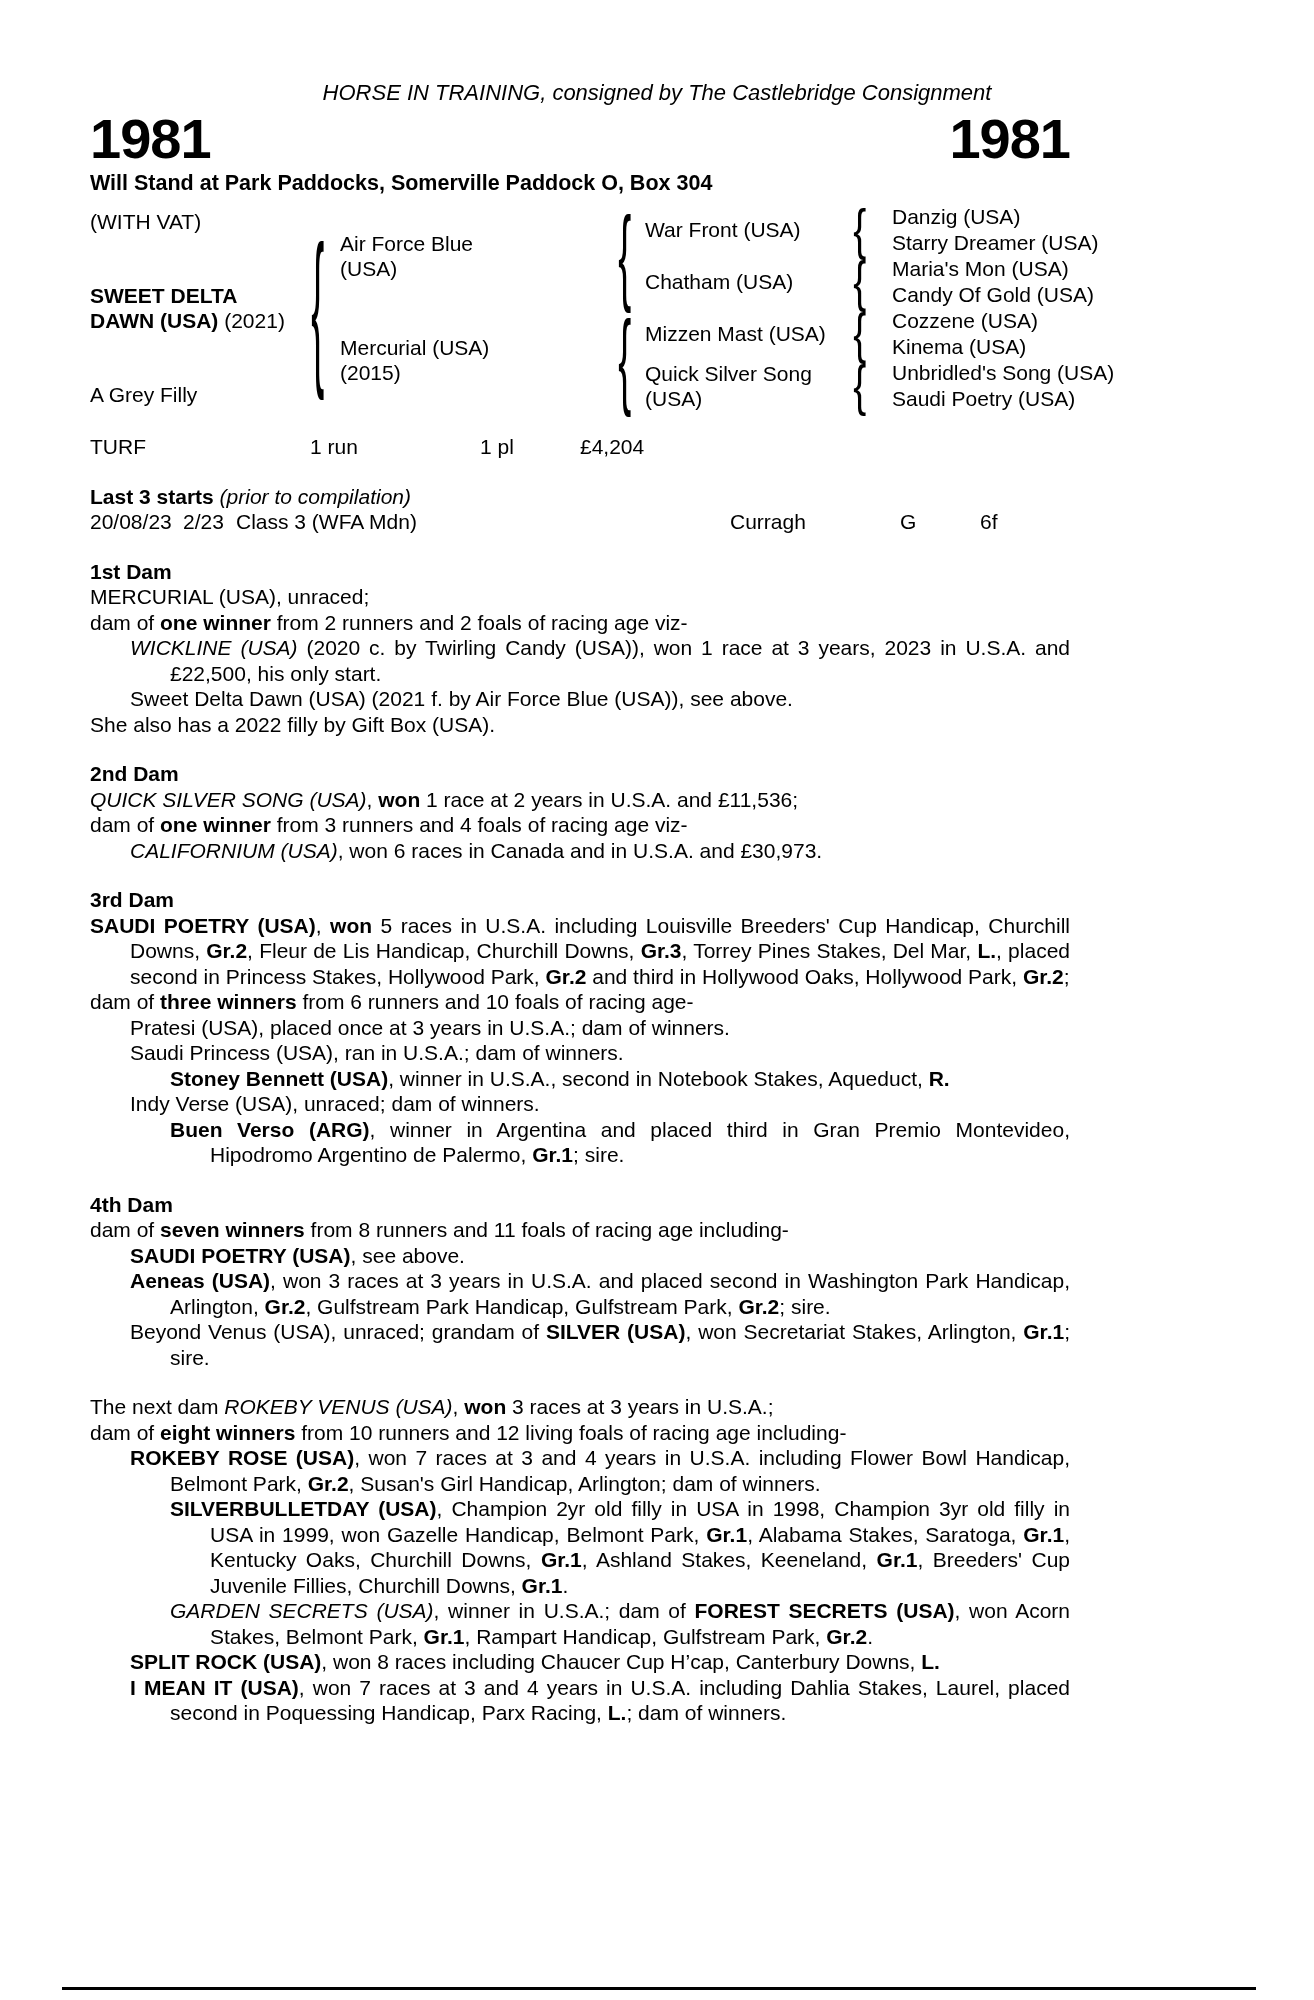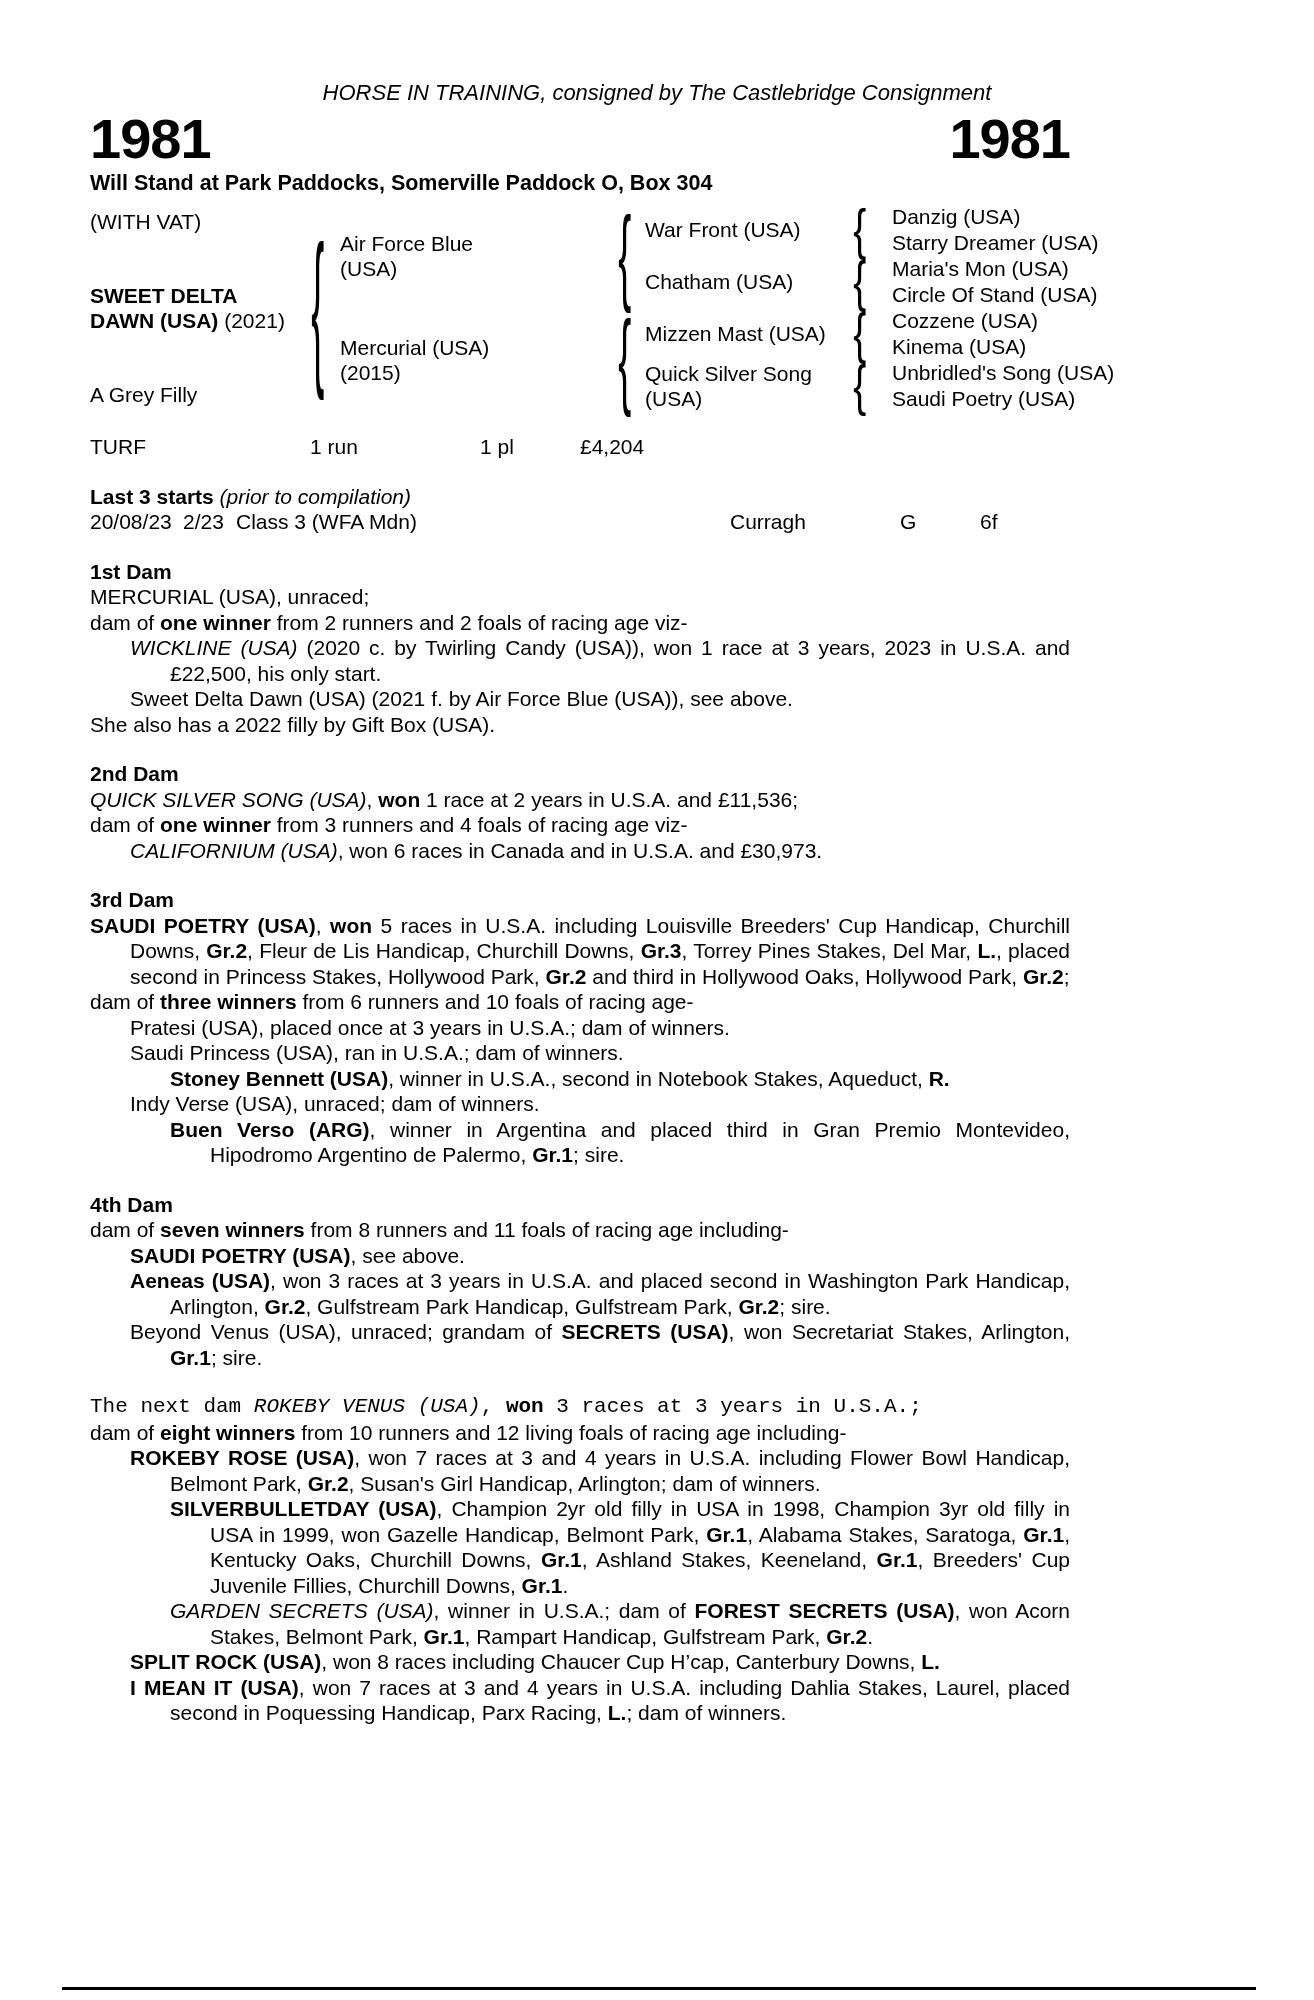--- a/index.html
+++ b/index.html
@@ -126,21 +126,21 @@
       <div class="brace brace-sm" style="grid-column:7;grid-row:5/7;">
           <span>{</span>
         </div>
       <div class="brace brace-sm" style="grid-column:7;grid-row:7/9;">
           <span>{</span>
         </div>
 
       <div class="ggp" style="grid-column:8;grid-row:1;">Danzig (USA)</div>
       <div class="ggp" style="grid-column:8;grid-row:2;">Starry Dreamer (USA)</div>
       <div class="ggp" style="grid-column:8;grid-row:3;">Maria's Mon (USA)</div>
-      <div class="ggp" style="grid-column:8;grid-row:4;">Circle Of Stand (USA)</div>
+      <div class="ggp" style="grid-column:8;grid-row:4;">Candy Of Gold (USA)</div>
       <div class="ggp" style="grid-column:8;grid-row:5;">Cozzene (USA)</div>
       <div class="ggp" style="grid-column:8;grid-row:6;">Kinema (USA)</div>
       <div class="ggp" style="grid-column:8;grid-row:7;">Unbridled's Song (USA)</div>
       <div class="ggp" style="grid-column:8;grid-row:8;">Saudi Poetry (USA)</div>
     </div>
 
 
     <div class="rr-grid">
       <span>TURF</span>
       <span actable="false">1 run</span>
@@ -178,22 +178,22 @@
         <div class="bt-p nj" style="padding-left: 0px; text-indent: 0px;"><span>dam of </span><span class="b">three winners</span><span> from 6 runners and 10 foals of racing age-</span></div>
         <div class="bt-p nj" style="padding-left: 80px; text-indent: -40px;"><span>Pratesi (USA), placed once at 3 years in U.S.A.; dam of winners.</span></div>
         <div class="bt-p nj" style="padding-left: 80px; text-indent: -40px;"><span>Saudi Princess (USA), ran in U.S.A.; dam of winners.</span></div>
         <div class="bt-p nj" style="padding-left: 120px; text-indent: -40px;"><span class="b">Stoney Bennett (USA)</span><span>, winner in U.S.A., second in Notebook Stakes, Aqueduct, </span><span class="b">R.</span></div>
         <div class="bt-p nj" style="padding-left: 80px; text-indent: -40px;"><span>Indy Verse (USA), unraced; dam of winners.</span></div>
         <div class="bt-p" style="padding-left: 120px; text-indent: -40px;"><span class="b">Buen Verso (ARG)</span><span>, winner in Argentina and placed third in Gran Premio Montevideo, Hipodromo Argentino de Palermo, </span><span class="b">Gr.1</span><span>; sire.</span></div>
         <div class="bt-h">4th Dam</div>
         <div class="bt-p nj" style="padding-left: 0px; text-indent: 0px;"><span>dam of </span><span class="b">seven winners</span><span> from 8 runners and 11 foals of racing age including-</span></div>
         <div class="bt-p nj" style="padding-left: 80px; text-indent: -40px;"><span class="b">SAUDI POETRY (USA)</span><span>, see above.</span></div>
         <div class="bt-p" style="padding-left: 80px; text-indent: -40px;"><span class="b">Aeneas (USA)</span><span>, won 3 races at 3 years in U.S.A. and placed second in Washington Park Handicap, Arlington, </span><span class="b">Gr.2</span><span>, Gulfstream Park Handicap, Gulfstream Park, </span><span class="b">Gr.2</span><span>; sire.</span></div>
-        <div class="bt-p" style="padding-left: 80px; text-indent: -40px;"><span>Beyond Venus (USA), unraced; grandam of </span><span class="b">SECRETS (USA)</span><span>, won Secretariat Stakes, Arlington, </span><span class="b">Gr.1</span><span>; sire.</span></div>
-        <div class="bt-p nj gap" style="padding-left: 0px; text-indent: 0px; font-family: Liberation Mono, monospace;"><span>The next dam </span><span class="i">ROKEBY VENUS (USA)</span><span>, </span><span class="b">won</span><span> 3 races at 3 years in U.S.A.;</span></div>
+        <div class="bt-p" style="padding-left: 80px; text-indent: -40px;"><span>Beyond Venus (USA), unraced; grandam of </span><span class="b">SILVER (USA)</span><span>, won Secretariat Stakes, Arlington, </span><span class="b">Gr.1</span><span>; sire.</span></div>
+        <div class="bt-p nj gap" style="padding-left: 0px; text-indent: 0px;"><span>The next dam </span><span class="i">ROKEBY VENUS (USA)</span><span>, </span><span class="b">won</span><span> 3 races at 3 years in U.S.A.;</span></div>
         <div class="bt-p nj" style="padding-left: 0px; text-indent: 0px;"><span>dam of </span><span class="b">eight winners</span><span> from 10 runners and 12 living foals of racing age including-</span></div>
         <div class="bt-p" style="padding-left: 80px; text-indent: -40px;"><span class="b">ROKEBY ROSE (USA)</span><span>, won 7 races at 3 and 4 years in U.S.A. including Flower Bowl Handicap, Belmont Park, </span><span class="b">Gr.2</span><span>, Susan's Girl Handicap, Arlington; dam of winners.</span></div>
         <div class="bt-p" style="padding-left: 120px; text-indent: -40px;"><span class="b">SILVERBULLETDAY (USA)</span><span>, Champion 2yr old filly in USA in 1998, Champion 3yr old filly in USA in 1999, won Gazelle Handicap, Belmont Park, </span><span class="b">Gr.1</span><span>, Alabama Stakes, Saratoga, </span><span class="b">Gr.1</span><span>, Kentucky Oaks, Churchill Downs, </span><span class="b">Gr.1</span><span>, Ashland Stakes, Keeneland, </span><span class="b">Gr.1</span><span>, Breeders' Cup Juvenile Fillies, Churchill Downs, </span><span class="b">Gr.1</span><span>.</span></div>
         <div class="bt-p" style="padding-left: 120px; text-indent: -40px;"><span class="i">GARDEN SECRETS (USA)</span><span>, winner in U.S.A.; dam of </span><span class="b">FOREST SECRETS (USA)</span><span>, won Acorn Stakes, Belmont Park, </span><span class="b">Gr.1</span><span>, Rampart Handicap, Gulfstream Park, </span><span class="b">Gr.2</span><span>.</span></div>
         <div class="bt-p nj" style="padding-left: 80px; text-indent: -40px;"><span class="b">SPLIT ROCK (USA)</span><span>, won 8 races including Chaucer Cup H’cap, Canterbury Downs, </span><span class="b">L.</span></div>
         <div class="bt-p" style="padding-left: 80px; text-indent: -40px;"><span class="b">I MEAN IT (USA)</span><span>, won 7 races at 3 and 4 years in U.S.A. including Dahlia Stakes, Laurel, placed second in Poquessing Handicap, Parx Racing, </span><span class="b">L.</span><span>; dam of winners.</span></div>
       </div>
 
   </div>
 

